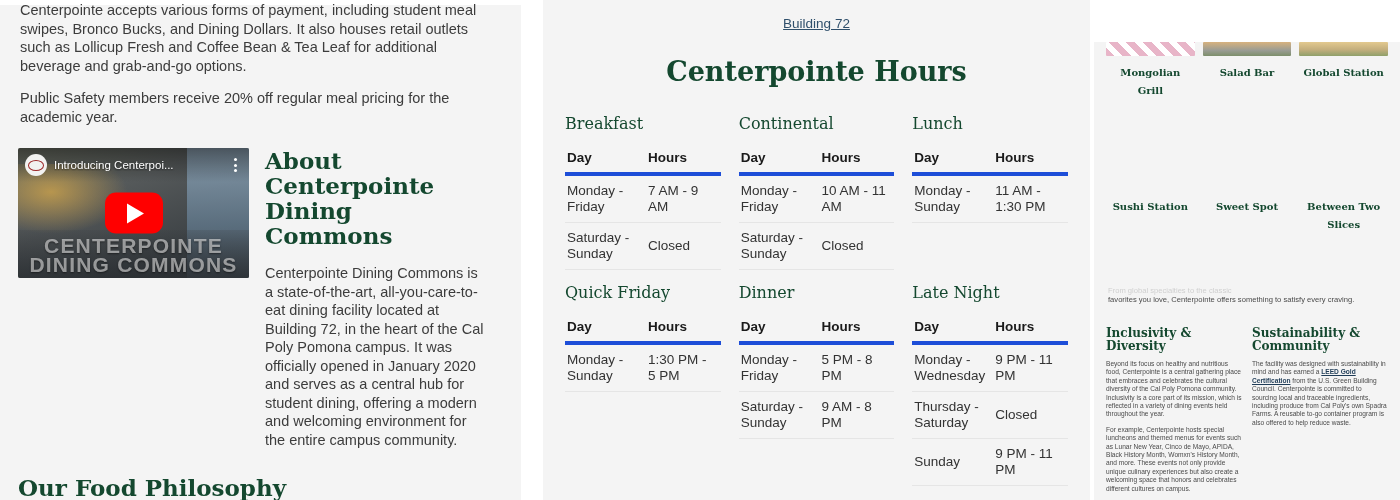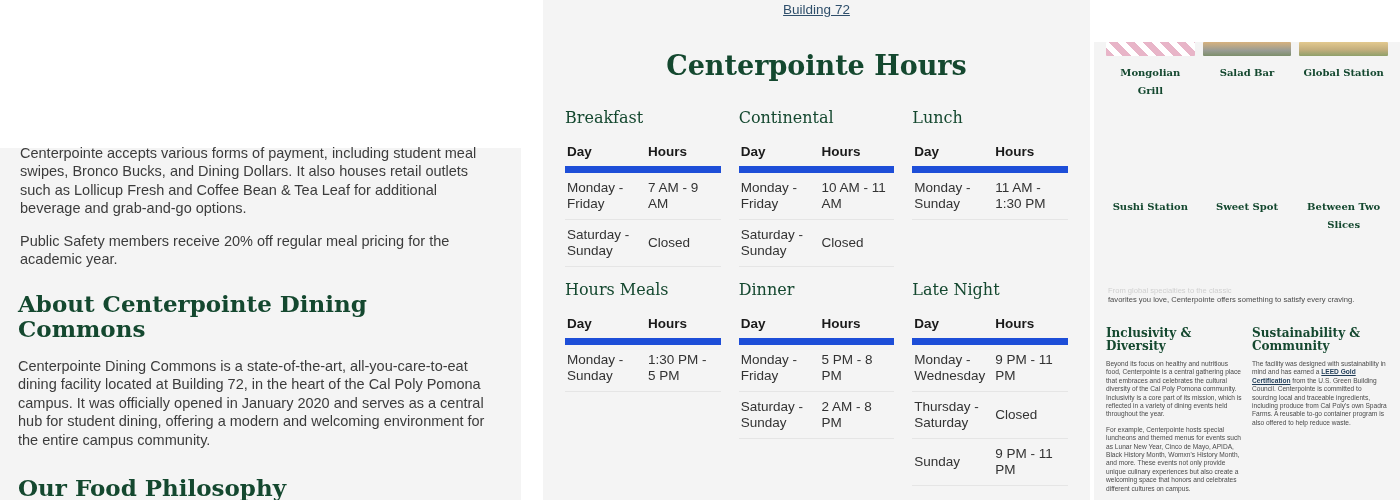--- a/index.html
+++ b/index.html
@@ -91,38 +91,38 @@
 
   .philosophy { padding: 0 18px; margin-top: 26px; }
   .philosophy-title { font-size:23px; line-height:25px; }
 
   
   .bldg-link-row { text-align:center; padding-top:40px; }
   .bldg-link {
     color:#2f4f6b; font-size:13.5px; text-decoration:underline; cursor:pointer;
   }
   .hours-title {
-    text-align:center; font-size:27px; margin-top:32px; margin-bottom:28px;
+    text-align:center; font-size:27px; margin-top:24px; margin-bottom:28px;
     font-family:"DejaVu Serif", serif; font-weight:bold; color:#14482f;
   }
   .hours-grid {
     display:grid; grid-template-columns: 1fr 1fr 1fr;
     column-gap: 18px; padding: 0 22px;
   }
   .meal-block { margin-bottom: 14px; }
   .meal-head {
     font-size:16px; line-height:17px; margin-bottom:14px;
     font-family:"DejaVu Serif", serif; font-weight:normal; color:#14482f;
   }
   table.hours {
     width:100%; border-collapse:collapse; font-size:13.5px; color:#333;
   }
   table.hours th {
     text-align:left; font-weight:bold; color:#1a1a1a; font-size:13.5px;
-    padding: 4px 6px 7px 2px; border-bottom:7px solid #1d4ed8;
+    padding: 4px 6px 7px 2px; border-bottom:4px solid #1d4ed8;
   }
   table.hours td {
     text-align:left; padding: 7px 6px 7px 2px; line-height:16px;
     border-bottom:1px solid #e5e5e5; vertical-align:middle;
   }
   table.hours td.day { width:52%; }
 
   
   .stations {
     display:grid; grid-template-columns: 1fr 1fr 1fr;
@@ -165,20 +165,46 @@
 
   <div class="col-left">
 
     <div class="lead-para">
       <p>Centerpointe accepts various forms of payment, including student meal swipes, Bronco Bucks, and Dining Dollars. It also houses retail outlets such as Lollicup Fresh and Coffee Bean &amp; Tea Leaf for additional beverage and grab-and-go options.</p>
       <p>Public Safety members receive 20% off regular meal pricing for the academic year.</p>
     </div>
 
     <div class="video-row">
 
+      <div class="video-wrap">
+        <div class="video-thumb">
+          <div class="vt-sky"></div>
+          <div class="vt-warm"></div>
+          <div class="vt-floor"></div>
+
+          <div class="vt-topbar">
+            <span class="vt-avatar">
+              <span class="cpp-seal"></span>
+            </span>
+            <span class="vt-title">Introducing Centerpoi...</span>
+            <span class="vt-kebab">
+              <i></i>
+              <i></i>
+              <i></i>
+            </span>
+          </div>
+
+          <div class="vt-play"></div>
+
+          <div class="vt-wordmark">
+            <div>CENTERPOINTE</div>
+            <div>DINING COMMONS</div>
+          </div>
+        </div>
+      </div>
 
       <div class="about-col">
         <div class="h-green about-title">About Centerpointe Dining Commons</div>
         <div class="about-body">Centerpointe Dining Commons is a state-of-the-art, all-you-care-to-eat dining facility located at Building 72, in the heart of the Cal Poly Pomona campus. It was officially opened in January 2020 and serves as a central hub for student dining, offering a modern and welcoming environment for the entire campus community.</div>
       </div>
     </div>
 
     <div class="philosophy">
       <div class="h-green philosophy-title">Our Food Philosophy</div>
     </div>
@@ -252,21 +278,21 @@
           <tbody>
             <tr>
               <td class="day">Monday - Sunday</td>
               <td>11 AM - 1:30 PM</td>
             </tr>
           </tbody>
         </table>
       </div>
 
       <div class="meal-block">
-        <div class="meal-head">Hours Meals</div>
+        <div class="meal-head">Quick Friday</div>
         <table class="hours">
           <thead>
               <tr>
             <th>Day</th>
             <th>Hours</th>
           </tr>
             </thead>
           <tbody>
             <tr>
               <td class="day">Monday - Sunday</td>
@@ -285,21 +311,21 @@
             <th>Hours</th>
           </tr>
             </thead>
           <tbody>
             <tr>
               <td class="day">Monday - Friday</td>
               <td>5 PM - 8 PM</td>
             </tr>
             <tr>
               <td class="day">Saturday - Sunday</td>
-              <td>2 AM - 8 PM</td>
+              <td>9 AM - 8 PM</td>
             </tr>
           </tbody>
         </table>
       </div>
 
       <div class="meal-block">
         <div class="meal-head">Late Night</div>
         <table class="hours">
           <thead>
               <tr>

